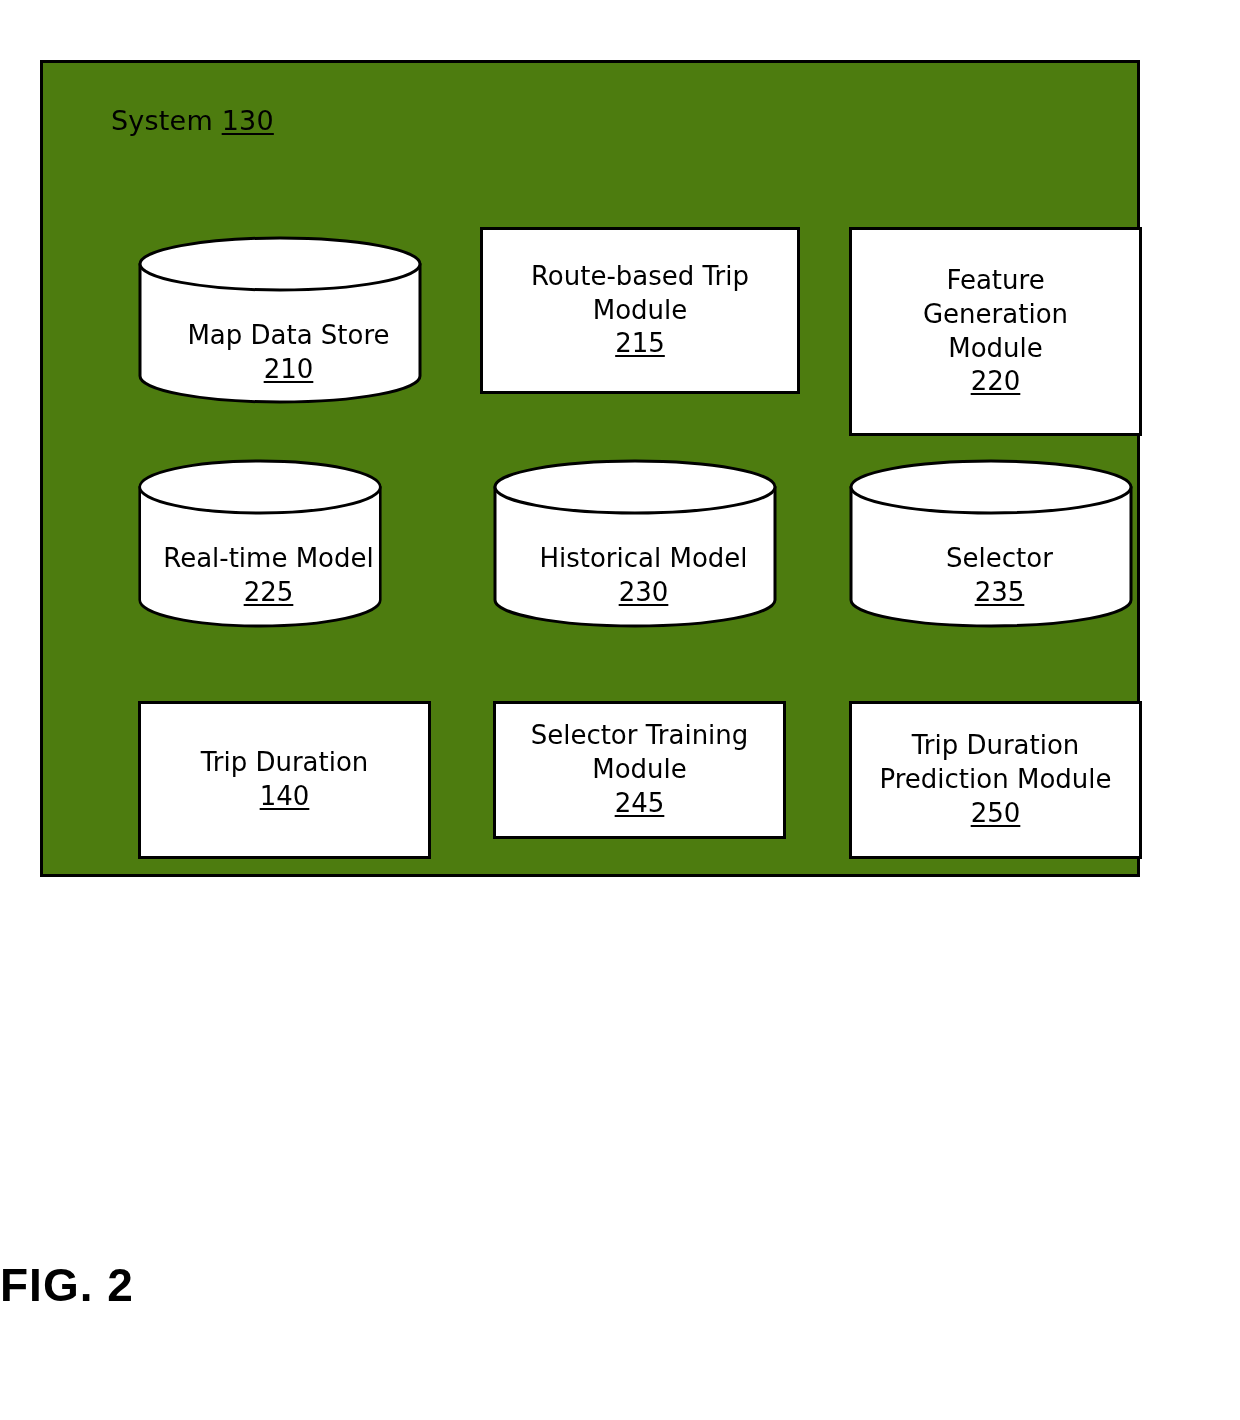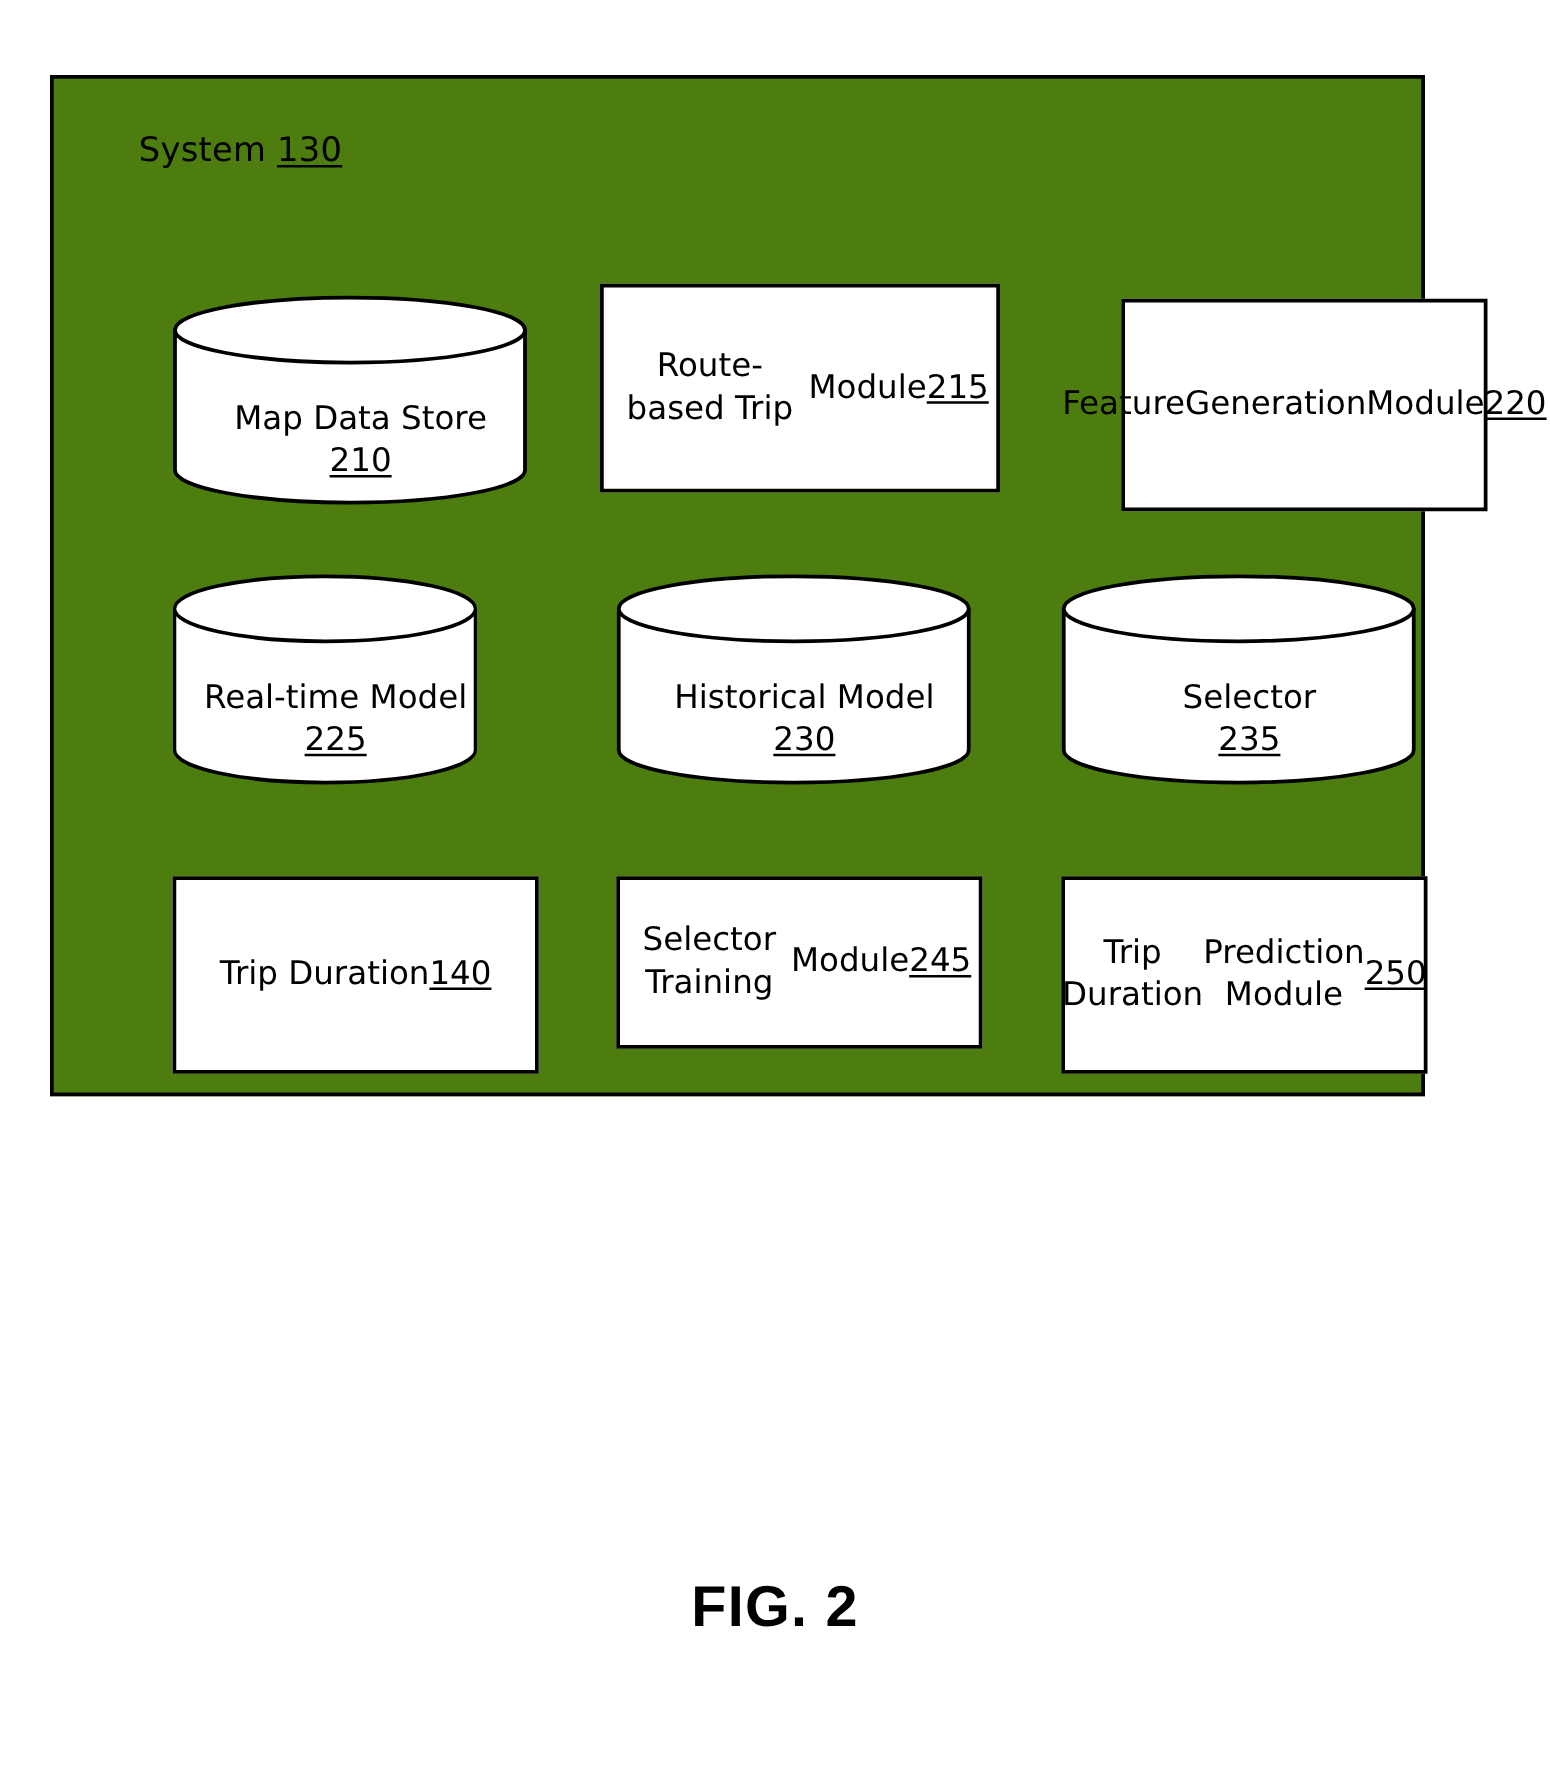--- a/index.html
+++ b/index.html
@@ -45,20 +45,21 @@
   .node {
     position: absolute;
     box-sizing: border-box;
   }
 
   
   .module-box {
     border: 3px solid #000000;
     background: #ffffff;
     display: flex;
+    flex-direction: column;
     align-items: center;
     justify-content: center;
     text-align: center;
     line-height: 1.30;
     font-size: 26px;
     padding: 2px 6px;
   }
   .module-box .ref {
     text-decoration: underline;
     text-underline-offset: 3px;
@@ -96,21 +97,21 @@
     text-decoration: underline;
     text-underline-offset: 3px;
   }
 
   
   #figure-caption {
     position: absolute;
     left: 0;
     top: 1258px;
     width: 1240px;
-    text-align: center;
+    text-align: left;
     font-family: "Liberation Sans", sans-serif;
     font-weight: bold;
     font-size: 46px;
     letter-spacing: 1px;
   }
 </style>
 </head>
 <body>
 
 <div id="system-container">
@@ -129,21 +130,21 @@
         <div class="cyl-label">
           <div>Map Data Store</div>
           <div class="ref">210</div>
         </div>
       </div>
       <div class="node module-box" style="left: 437px; top: 164px; width: 320px; height: 167px;">
         <div>Route-based Trip</div>
         <div>Module</div>
         <div class="ref">215</div>
       </div>
-      <div class="node module-box" style="left: 806px; top: 176px; width: 293px; height: 170px; margin-left: 48px;">
+      <div class="node module-box" style="left: 806px; top: 164px; width: 293px; height: 209px;">
         <div>Feature</div>
         <div>Generation</div>
         <div>Module</div>
         <div class="ref">220</div>
       </div>
       <div class="node cylinder" style="left: 95px; top: 398px; width: 244px; height: 167px;">
         <svg viewBox="0 0 284 167" preserveAspectRatio="none">
           <path d="M 2 26 L 2 139 A 140 26 0 0 0 282 139 L 282 26 Z" fill="#ffffff" stroke="#000000" stroke-width="3" stroke-linejoin="round"></path>
           <ellipse cx="142" cy="26" rx="140" ry="26" fill="#ffffff" stroke="#000000" stroke-width="3"></ellipse>
         </svg>

